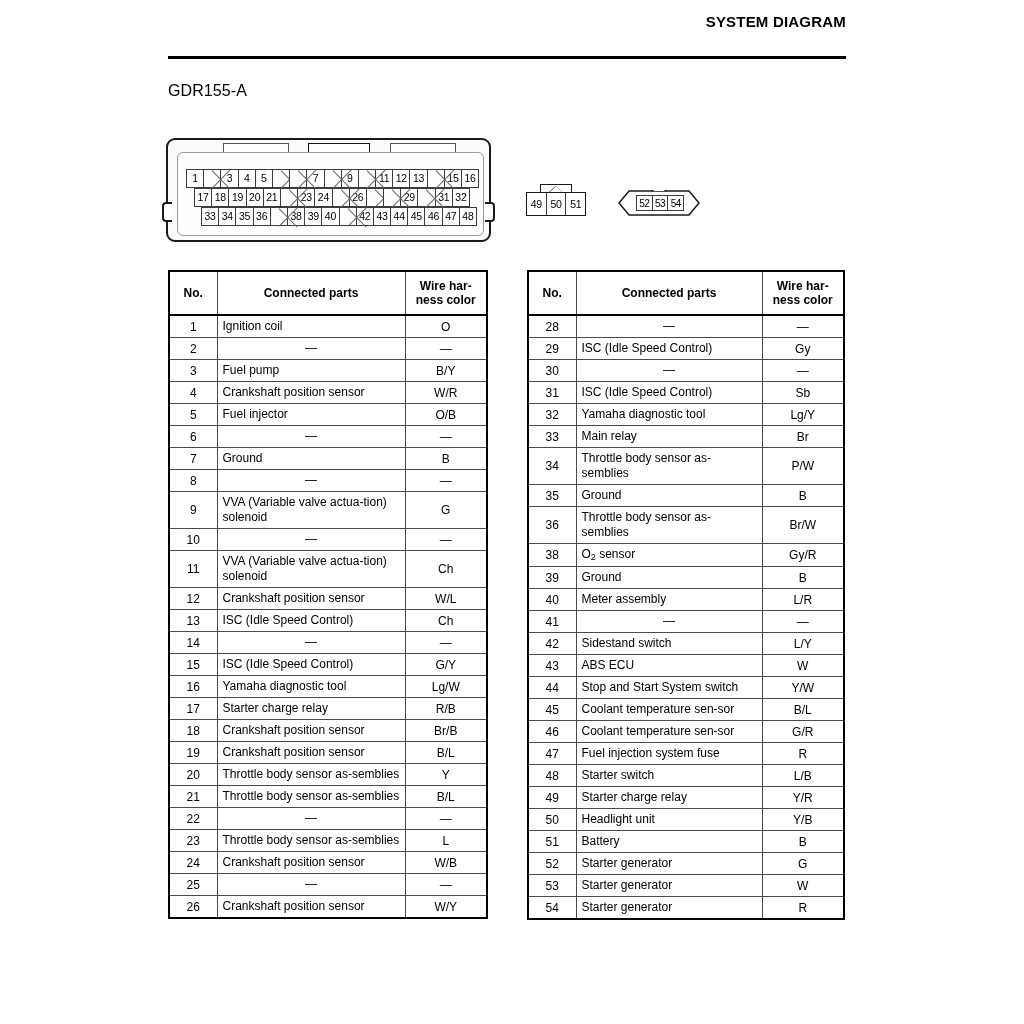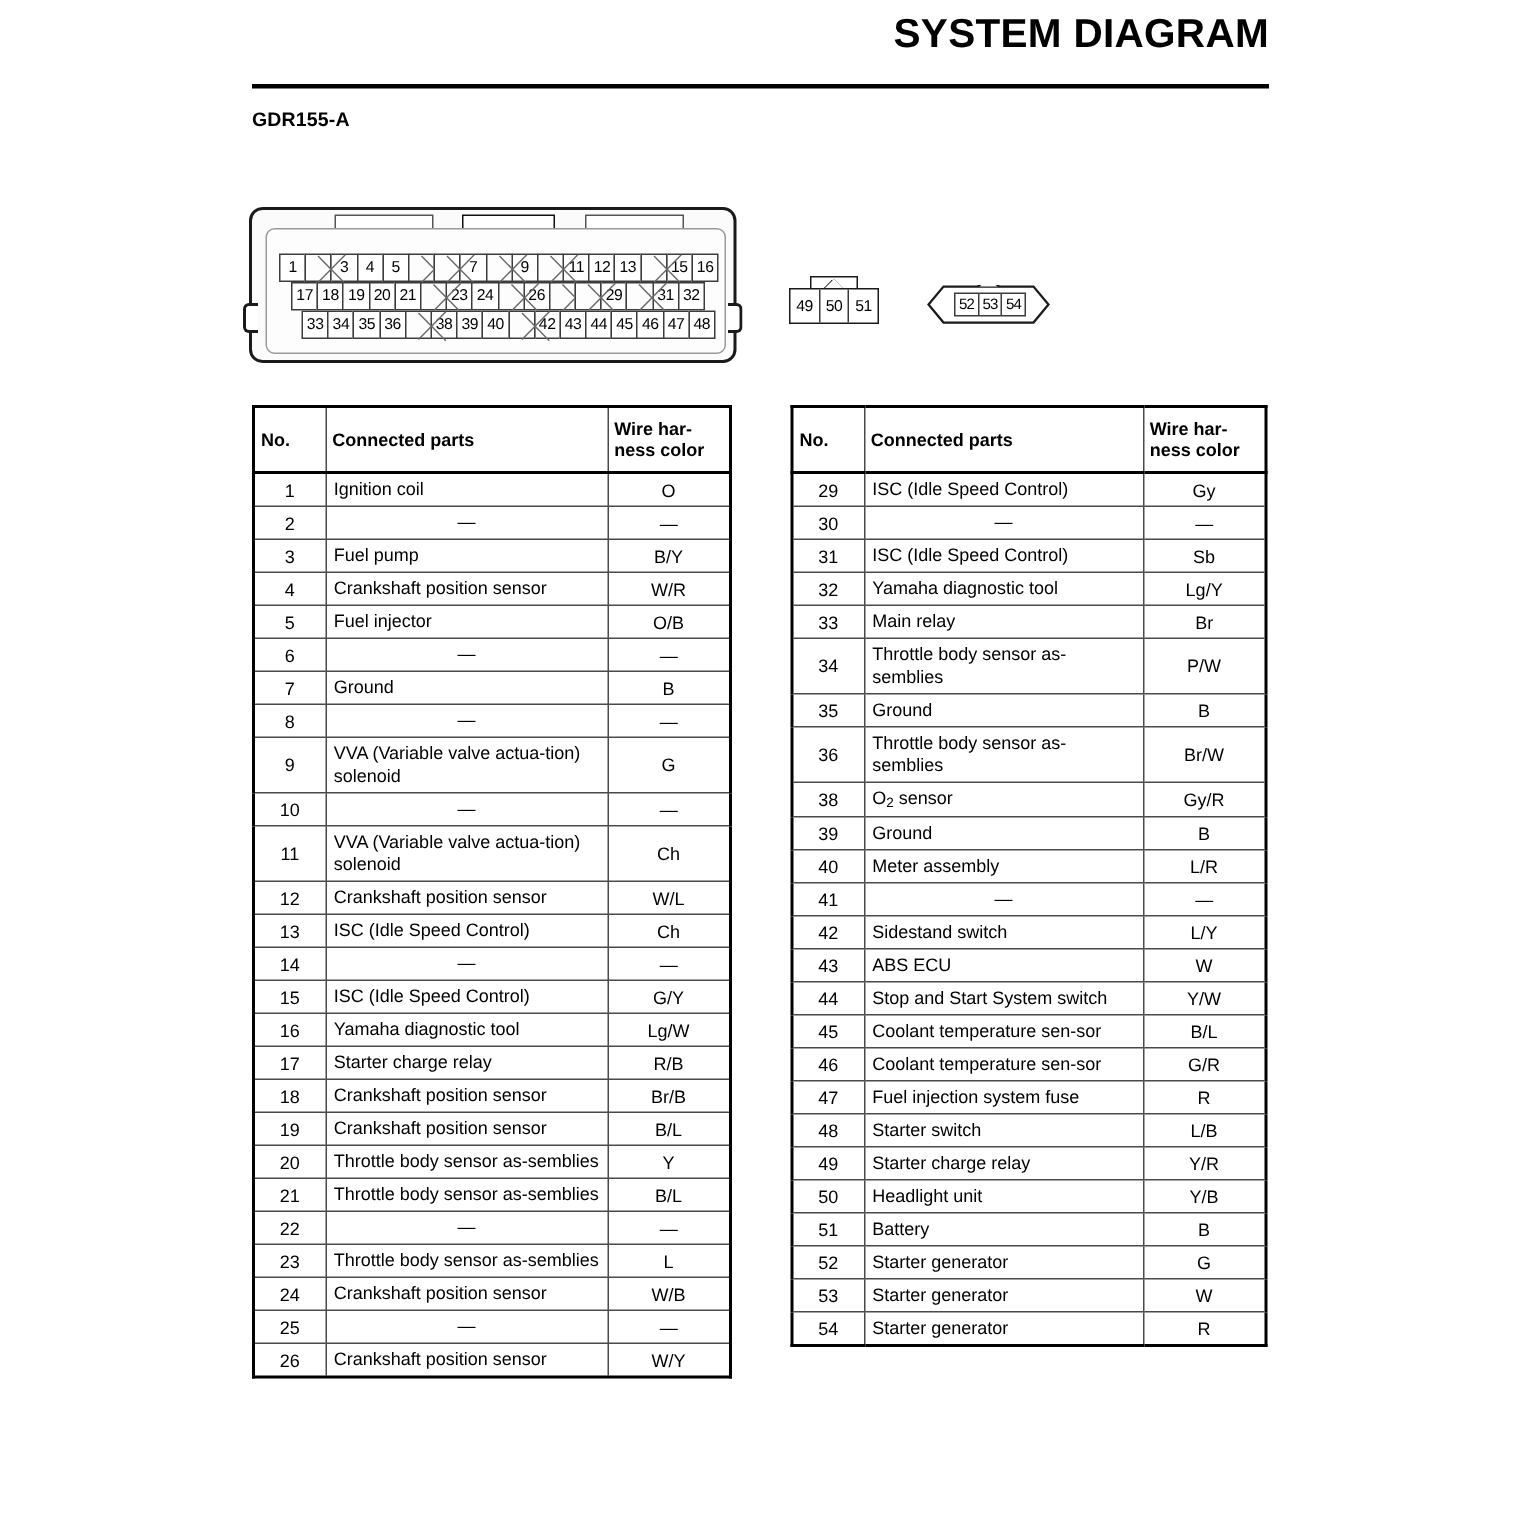--- a/index.html
+++ b/index.html
@@ -14,35 +14,35 @@
     overflow: hidden;
   }
 
   
   #page-header {
     position: absolute;
     left: 168px; top: 8px; width: 678px;
   }
   #page-title {
     text-align: right;
-    font-size: 27px;
+    font-size: 15px;
     font-weight: bold;
     letter-spacing: 0.2px;
     line-height: 28px;
   }
   #header-rule {
     margin-top: 20px;
     height: 3px;
     background: #000;
   }
   #model-code {
     position: absolute;
-    left: 168px; top: 72px;
-    font-size: 13px;
-    font-weight: bold;
+    left: 168px; top: 82px;
+    font-size: 16px;
+    font-weight: normal;
     letter-spacing: 0.1px;
   }
 
   
   #connector-area {
     position: absolute;
     left: 166px; top: 132px;
     width: 680px; height: 115px;
   }
 
@@ -218,21 +218,21 @@
 
   .pin-table th, .pin-table td {
     border: 1px solid #4a4a4a;
     padding: 3px 5px;
     vertical-align: middle;
   }
   .pin-table thead th {
     border-top: 2px solid #000;
     border-bottom: 2px solid #000;
     font-weight: bold;
-    text-align: left;
+    text-align: center;
     font-size: 12px;
     line-height: 14px;
     padding: 7px 4px;
   }
   .pin-table thead th:first-child { border-left: 2px solid #000; }
   .pin-table thead th:last-child  { border-right: 2px solid #000; margin-top: 36px; }
   .pin-table tbody td:first-child { border-left: 2px solid #000; }
   .pin-table tbody td:last-child  { border-right: 2px solid #000; }
   .pin-table tbody tr:last-child td { border-bottom: 2px solid #000; }
 
@@ -498,20 +498,25 @@
       <th class="col-no">No.</th>
       <th class="col-parts">Connected parts</th>
       <th class="col-color">
         <span>Wire har-</span><br>
         <span>ness color</span>
       </th>
     </tr>
   </thead>
   <tbody id="tbody-right">
       <tr>
+        <td class="col-no">28</td>
+        <td class="col-parts empty">—</td>
+        <td class="col-color empty">—</td>
+      </tr>
+      <tr>
         <td class="col-no">29</td>
         <td class="col-parts">ISC (Idle Speed Control)</td>
         <td class="col-color">Gy</td>
       </tr>
       <tr>
         <td class="col-no">30</td>
         <td class="col-parts empty">—</td>
         <td class="col-color empty">—</td>
       </tr>
       <tr>

